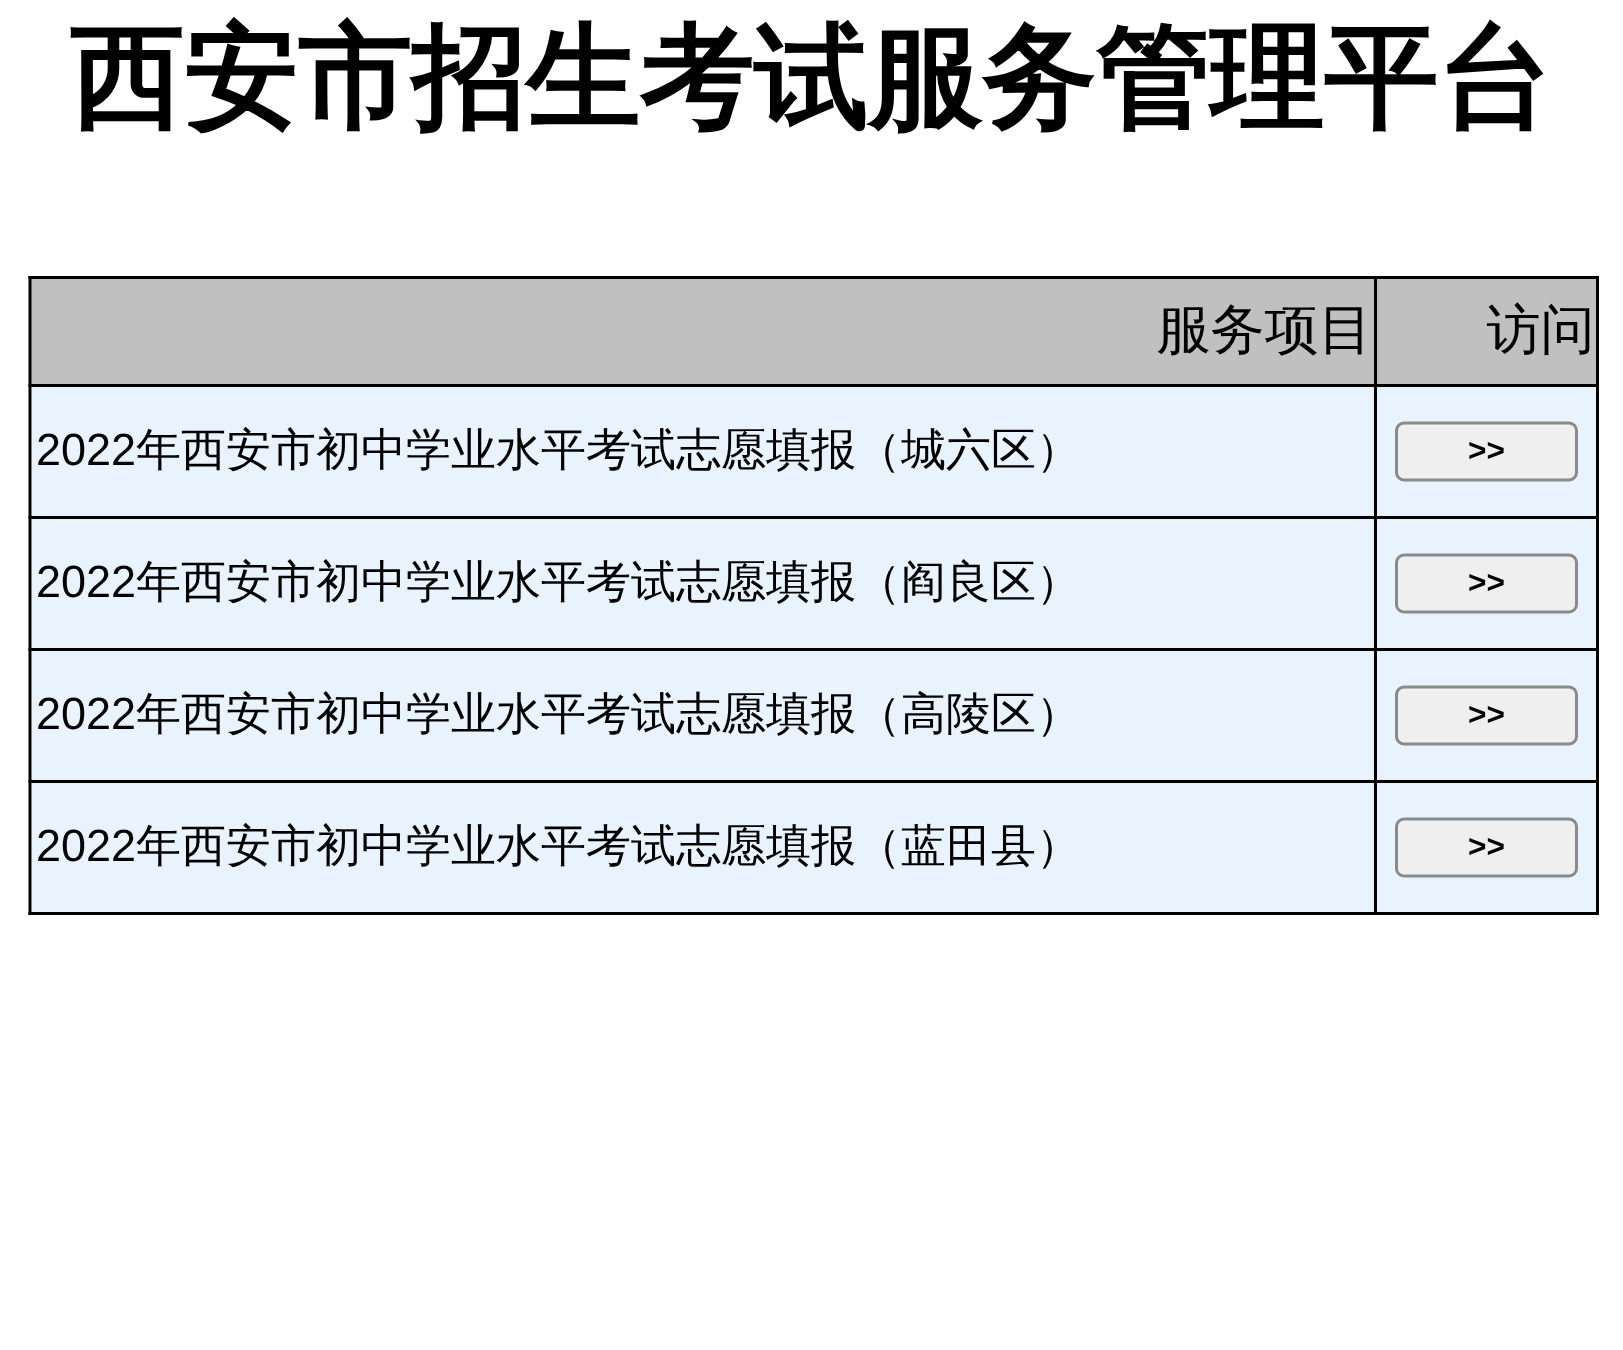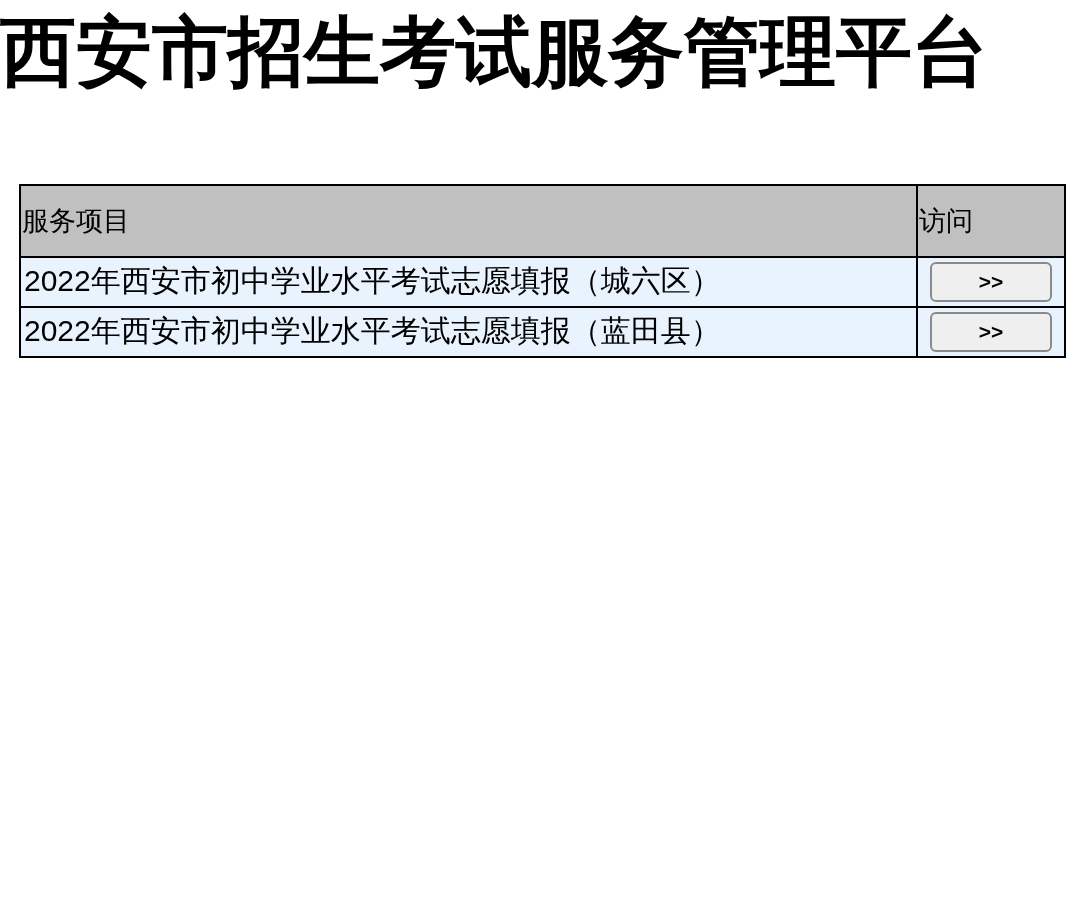--- a/index.html
+++ b/index.html
@@ -6,21 +6,21 @@
     margin: 0;
     padding: 0;
     background: #ffffff;
     width: 1082px;
     height: 900px;
     font-family: "Liberation Sans", "DejaVu Sans", sans-serif;
     overflow: hidden;
   }
   .page-title {
     margin: 10px 0 0 0;
-    text-align: left;
+    text-align: center;
     font-size: 76px;
     line-height: 1.1;
     font-weight: 900;
     color: #000000;
     letter-spacing: 0px;
     white-space: nowrap;
   }
   table.services {
     margin: 90px 0 0 19px;
     border-collapse: collapse;
@@ -30,29 +30,29 @@
   table.services col.service-col { width: 897px; }
   table.services col.access-col  { width: 148px; }
   table.services th,
   table.services td {
     border: 2px solid #000000;
     box-sizing: border-box;
   }
   table.services th {
     background: #c0c0c0;
     height: 72px;
-    font-size: 27px;
+    font-size: 36px;
     font-weight: normal;
     color: #000000;
-    text-align: left;
+    text-align: right;
     vertical-align: middle;
   }
   table.services td {
     background: #e9f3fd;
-    height: 50px;
+    height: 88px;
     font-size: 30px;
     color: #000000;
     vertical-align: middle;
   }
   td.service-cell {
     text-align: left;
     padding: 0 4px 0 3px;
     white-space: nowrap;
     overflow: hidden;
   }
@@ -94,25 +94,37 @@
     </tr>
   </thead>
   <tbody id="services-body">
   <tr>
     <td class="service-cell">2022年西安市初中学业水平考试志愿填报（城六区）</td>
     <td class="access-cell">
       <button type="button" class="go-button">&gt;&gt;</button>
     </td>
   </tr>
 
+  <tr>
+    <td class="service-cell">2022年西安市初中学业水平考试志愿填报（阎良区）</td>
+    <td class="access-cell">
+      <button type="button" class="go-button">&gt;&gt;</button>
+    </td>
+  </tr>
 
 
 
 
 
+  <tr>
+    <td class="service-cell">2022年西安市初中学业水平考试志愿填报（高陵区）</td>
+    <td class="access-cell">
+      <button type="button" class="go-button">&gt;&gt;</button>
+    </td>
+  </tr>
 
   <tr>
     <td class="service-cell">2022年西安市初中学业水平考试志愿填报（蓝田县）</td>
     <td class="access-cell">
       <button type="button" class="go-button">&gt;&gt;</button>
     </td>
   </tr>
 
 </tbody>
 </table>

